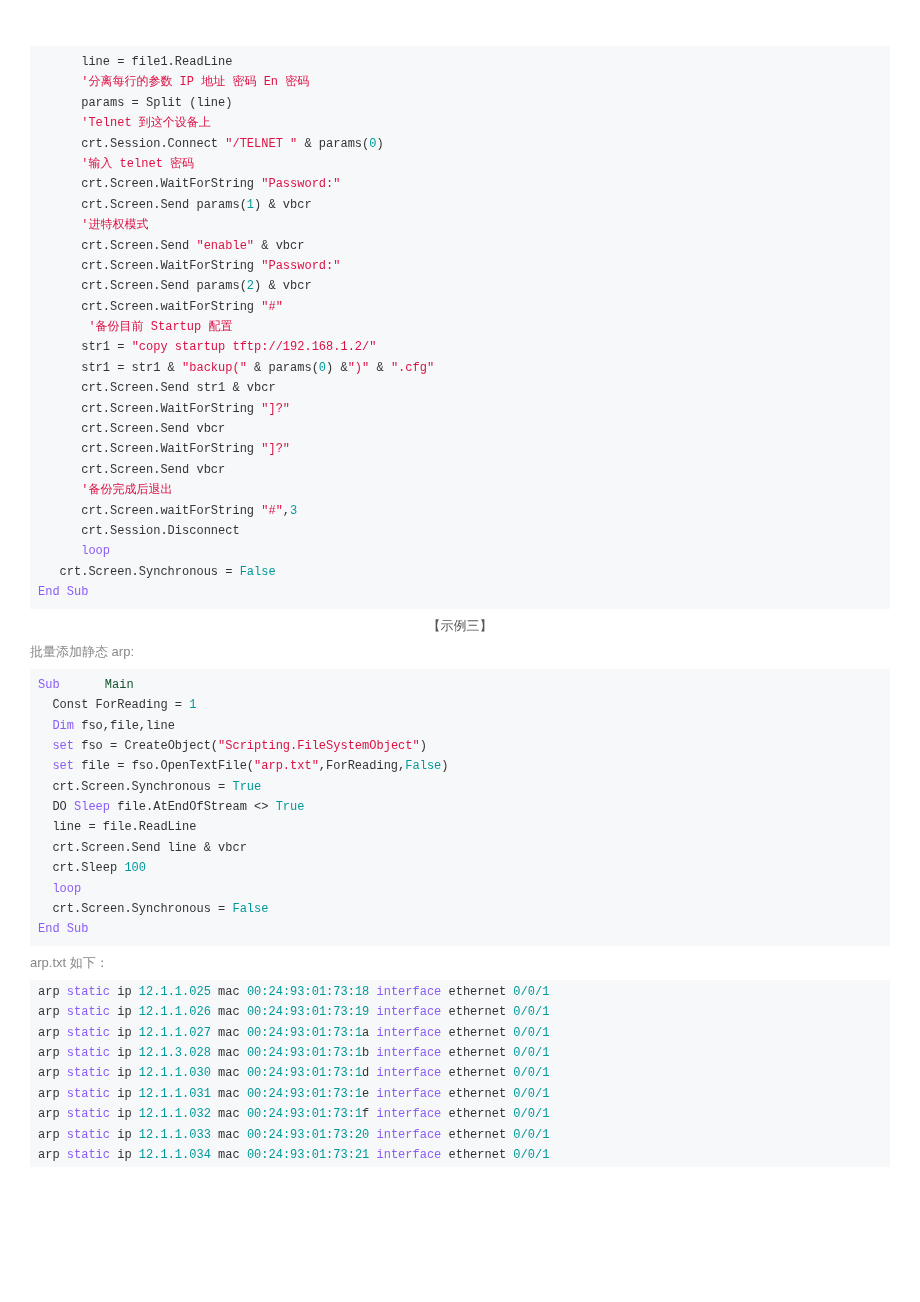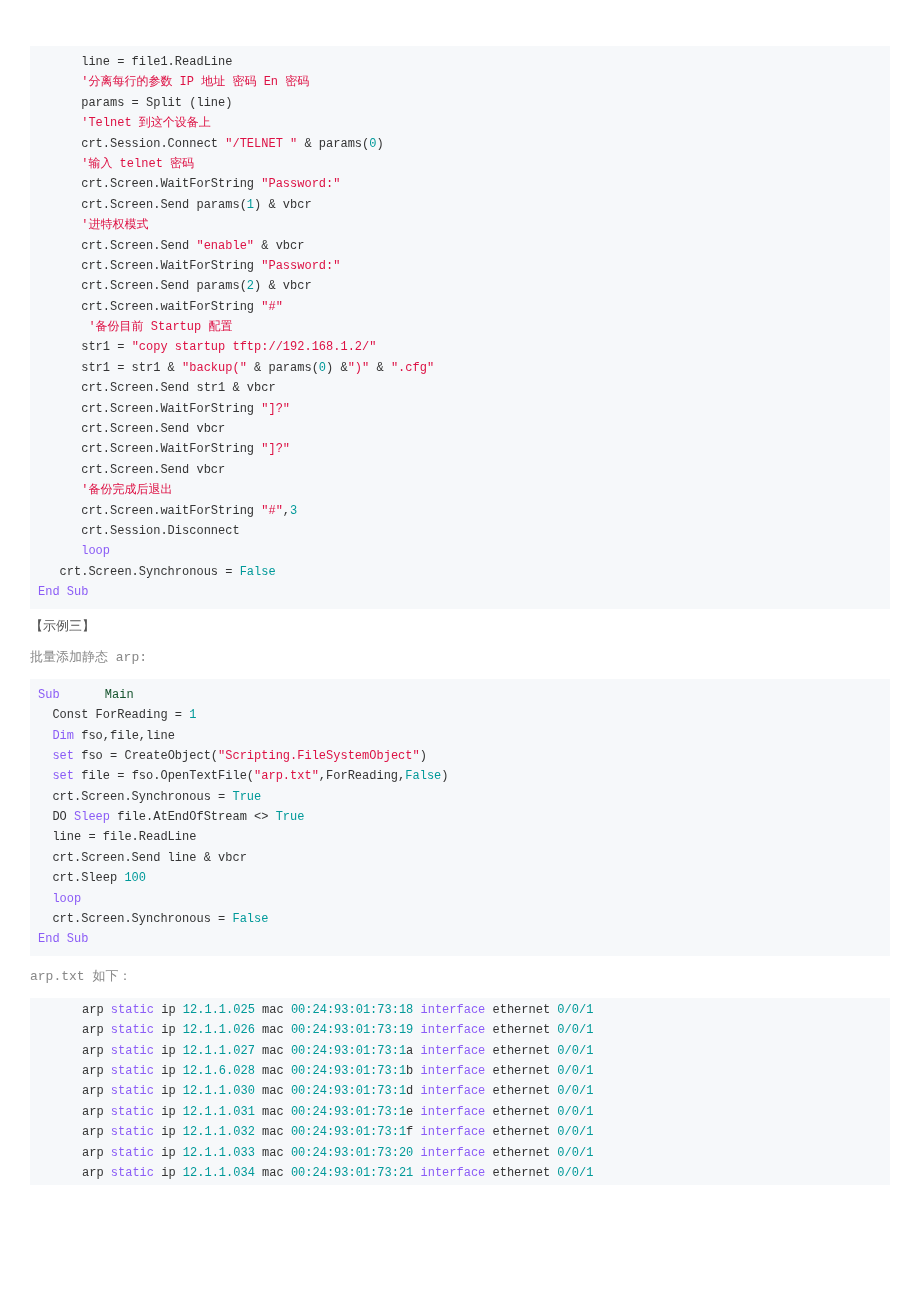--- a/index.html
+++ b/index.html
@@ -26,37 +26,38 @@
   }
   .plain {
     color: #333;
   }
   .str { color: #d14; }
   .num { color: #009999; }
   .kw { color: #8b5cf6; }
   .def { color: #14532d; padding-left: 38px; }
   .comment { color: #d14; }
   .heading {
-    font-family: Liberation Mono, monospace;
+    font-family: Liberation Sans, sans-serif;
     color: #888;
-    margin: 10px 0;
+    margin: 4px 0;
     font-size: 13px;
   }
   .heading2 {
     font-family: "Microsoft YaHei", "PingFang SC", sans-serif;
     color: #555;
     font-size: 13px;
     margin: 4px 0;
+    text-align: center;
   }
   .arp-block {
     font-family: Consolas, "Courier New", monospace;
     font-size: 12px;
     line-height: 1.7;
   }
-  .arp-line { white-space: pre; margin-left: 44px; }
+  .arp-line { white-space: pre; }
 </style>
 </head>
 <body>
 
 <div class="code-block">
 <pre><span class="plain">      line = file1.ReadLine</span>
 <span class="comment"><span>      '</span><span>分离每行的参数 IP 地址 密码 En 密码</span></span>
 <span class="plain">      params = Split (line)</span>
 <span class="comment"><span>      '</span><span>Telnet 到这个设备上</span></span>
 <span><span class="plain">      crt.Session.Connect </span><span class="str">"/TELNET "</span><span class="plain"> &amp; params(</span><span class="num">0</span><span class="plain">)</span></span>
@@ -102,19 +103,19 @@
 <span><span class="plain">  crt.Screen.Synchronous = </span><span class="num">False</span></span>
 <span><span class="kw">End</span><span> </span><span class="kw">Sub</span></span></pre>
 </div>
 
 <div class="heading">arp.txt 如下：</div>
 
 <div class="code-block arp-block" id="arp-block">
     <div class="arp-line"><span class="plain">arp </span><span class="kw">static</span><span class="plain"> ip </span><span class="num">12.1.1.025</span><span class="plain"> mac </span><span class="num">00:24:93:01:73:18</span><span class="kw"> interface</span><span class="plain"> ethernet </span><span class="num">0/0/1</span></div>
     <div class="arp-line"><span class="plain">arp </span><span class="kw">static</span><span class="plain"> ip </span><span class="num">12.1.1.026</span><span class="plain"> mac </span><span class="num">00:24:93:01:73:19</span><span class="kw"> interface</span><span class="plain"> ethernet </span><span class="num">0/0/1</span></div>
     <div class="arp-line"><span class="plain">arp </span><span class="kw">static</span><span class="plain"> ip </span><span class="num">12.1.1.027</span><span class="plain"> mac </span><span class="num">00:24:93:01:73:1</span><span class="plain">a</span><span class="kw"> interface</span><span class="plain"> ethernet </span><span class="num">0/0/1</span></div>
-    <div class="arp-line"><span class="plain">arp </span><span class="kw">static</span><span class="plain"> ip </span><span class="num">12.1.6.028</span><span class="plain"> mac </span><span class="num">00:24:93:01:73:1</span><span class="plain">b</span><span class="kw"> interface</span><span class="plain"> ethernet </span><span class="num">0/0/1</span></div>
+    <div class="arp-line"><span class="plain">arp </span><span class="kw">static</span><span class="plain"> ip </span><span class="num">12.1.3.028</span><span class="plain"> mac </span><span class="num">00:24:93:01:73:1</span><span class="plain">b</span><span class="kw"> interface</span><span class="plain"> ethernet </span><span class="num">0/0/1</span></div>
     <div class="arp-line"><span class="plain">arp </span><span class="kw">static</span><span class="plain"> ip </span><span class="num">12.1.1.030</span><span class="plain"> mac </span><span class="num">00:24:93:01:73:1</span><span class="plain">d</span><span class="kw"> interface</span><span class="plain"> ethernet </span><span class="num">0/0/1</span></div>
     <div class="arp-line"><span class="plain">arp </span><span class="kw">static</span><span class="plain"> ip </span><span class="num">12.1.1.031</span><span class="plain"> mac </span><span class="num">00:24:93:01:73:1</span><span class="plain">e</span><span class="kw"> interface</span><span class="plain"> ethernet </span><span class="num">0/0/1</span></div>
     <div class="arp-line"><span class="plain">arp </span><span class="kw">static</span><span class="plain"> ip </span><span class="num">12.1.1.032</span><span class="plain"> mac </span><span class="num">00:24:93:01:73:1</span><span class="plain">f</span><span class="kw"> interface</span><span class="plain"> ethernet </span><span class="num">0/0/1</span></div>
     <div class="arp-line"><span class="plain">arp </span><span class="kw">static</span><span class="plain"> ip </span><span class="num">12.1.1.033</span><span class="plain"> mac </span><span class="num">00:24:93:01:73:20</span><span class="kw"> interface</span><span class="plain"> ethernet </span><span class="num">0/0/1</span></div>
     <div class="arp-line"><span class="plain">arp </span><span class="kw">static</span><span class="plain"> ip </span><span class="num">12.1.1.034</span><span class="plain"> mac </span><span class="num">00:24:93:01:73:21</span><span class="kw"> interface</span><span class="plain"> ethernet </span><span class="num">0/0/1</span></div>
   </div>
 
 </body></html>

